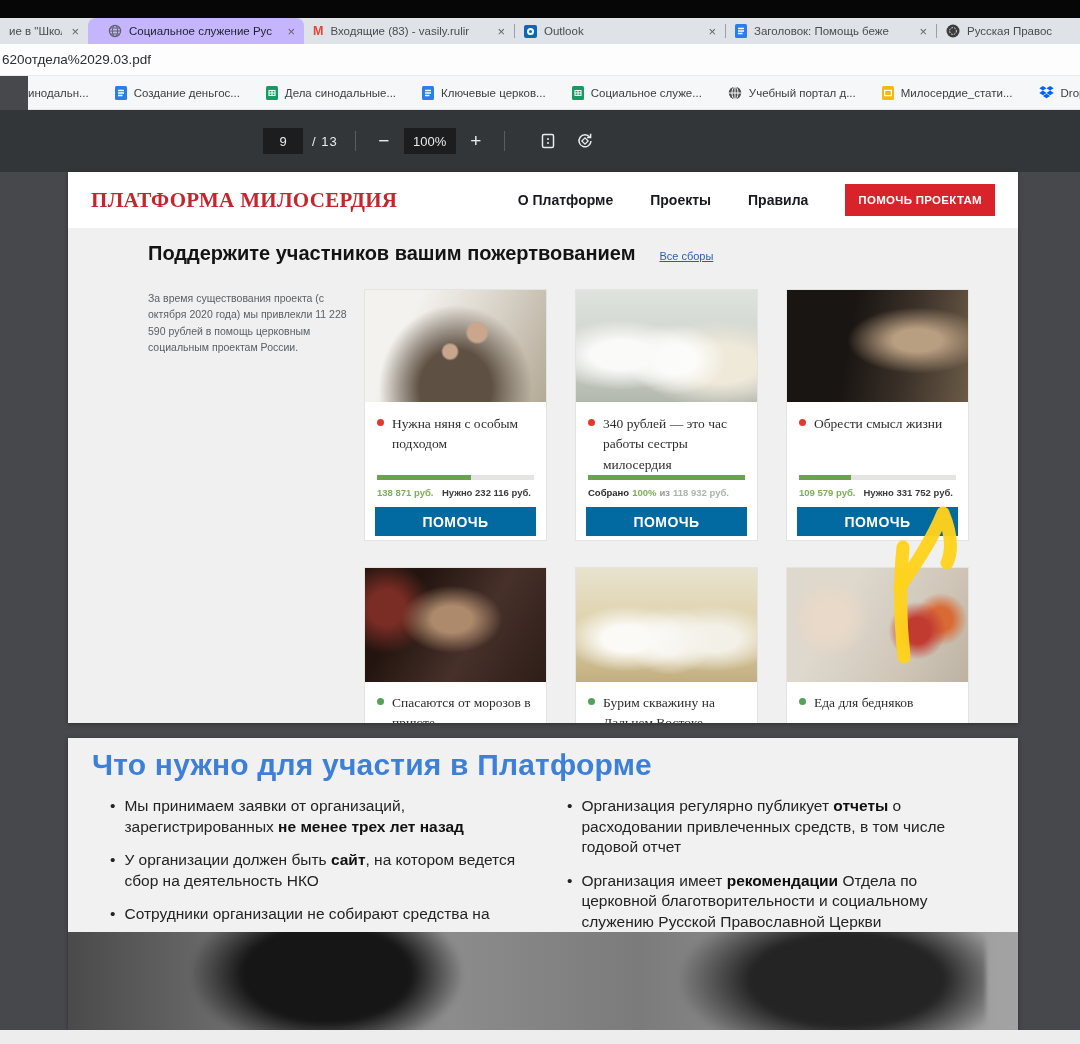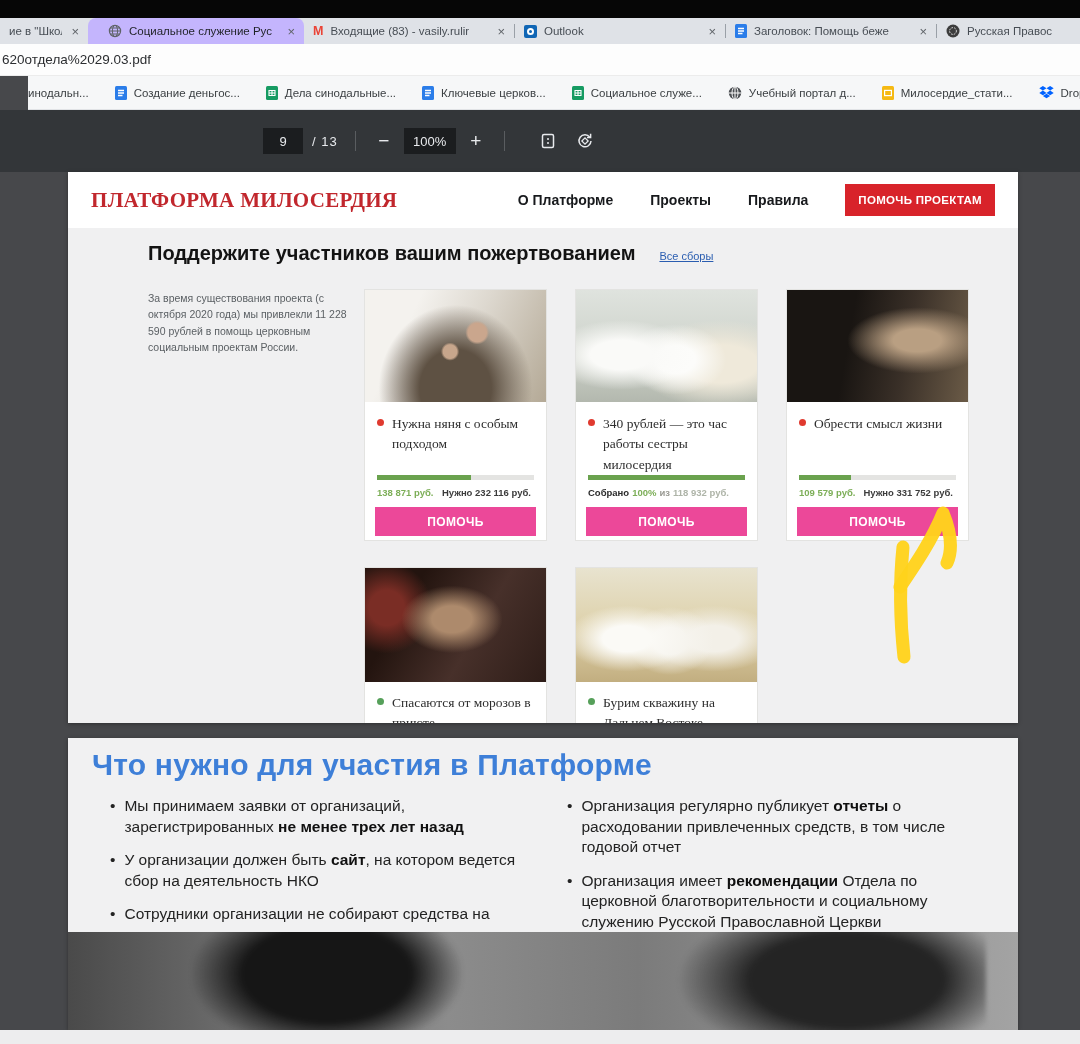--- a/index.html
+++ b/index.html
@@ -75,22 +75,22 @@
   .dot{width:7px;height:7px;border-radius:50%;background:#e03a2f;margin-top:5px;flex:none;}
   .dot.green{background:#56a05a;}
   .c-title{font-family:"Liberation Serif",serif;font-size:13.5px;line-height:1.5;color:#2e2e2e;}
   .progress{position:absolute;left:12px;right:12px;top:73px;height:5px;background:#e4e4e2;}
   .progress i{display:block;height:100%;background:#6aa24e;}
   .amounts{position:absolute;left:12px;right:12px;top:85px;display:flex;justify-content:space-between;
            font-size:9.5px;font-weight:700;}
   .am-left span,.am-right span{margin-right:3px;}
   .sg-green{color:#7cae57;}.sg-dark{color:#3c3c3c;}.sg-strong{color:#2b2b2b;}
   .sg-muted{color:#9a9a93;}.sg-faded{color:#aeb4a8;}
-  .help-btn{position:absolute;left:10px;right:10px;bottom:4px;height:29px;background:#ec4899;color:#fff;
-            font-weight:700;font-size:12px;border:none;letter-spacing:.4px;font-family:"Liberation Sans",sans-serif;}
+  .help-btn{position:absolute;left:10px;right:10px;bottom:4px;height:29px;background:#0369a1;color:#fff;
+            font-weight:700;font-size:14px;border:none;letter-spacing:.4px;font-family:"Liberation Sans",sans-serif;}
 
   
   .ph1{background:radial-gradient(circle at 62% 38%,#caa68d 7%,transparent 9%),
        radial-gradient(circle at 47% 55%,#c7a68c 6%,transparent 8%),
        radial-gradient(ellipse at 50% 88%,#5e5143 28%,transparent 60%),
        linear-gradient(115deg,#f4f2ee 25%,#ddd8cf 55%,#b4a996 100%);}
   .ph2{background:radial-gradient(ellipse at 25% 58%,#fafaf8 16%,transparent 38%),
        radial-gradient(ellipse at 55% 62%,#fcfcfa 14%,transparent 36%),
        radial-gradient(ellipse at 80% 66%,#efe9da 18%,transparent 42%),
        linear-gradient(180deg,#dfe3de 0%,#ccd1c9 60%,#b3b8ae 100%);}
@@ -365,20 +365,27 @@
               <span class="c-title">Спасаются от морозов в приюте</span>
             </div>
           </div>
           <div class="card">
             <div class="photo ph5"></div>
             <div class="body2">
               <span class="dot green"></span>
               <span class="c-title">Бурим скважину на Дальнем Востоке</span>
             </div>
           </div>
+          <div class="card">
+            <div class="photo ph6"></div>
+            <div class="body2">
+              <span class="dot green"></span>
+              <span class="c-title">Еда для бедняков</span>
+            </div>
+          </div>
         </div>
     </div>
   </div>
 
   <div class="page page2">
     <h1 class="slide-title">Что нужно для участия в Платформе</h1>
     <div class="cols">
       <div class="col" id="bullets-left">
           <div class="bullet">
             <span class="bdot">•</span>

